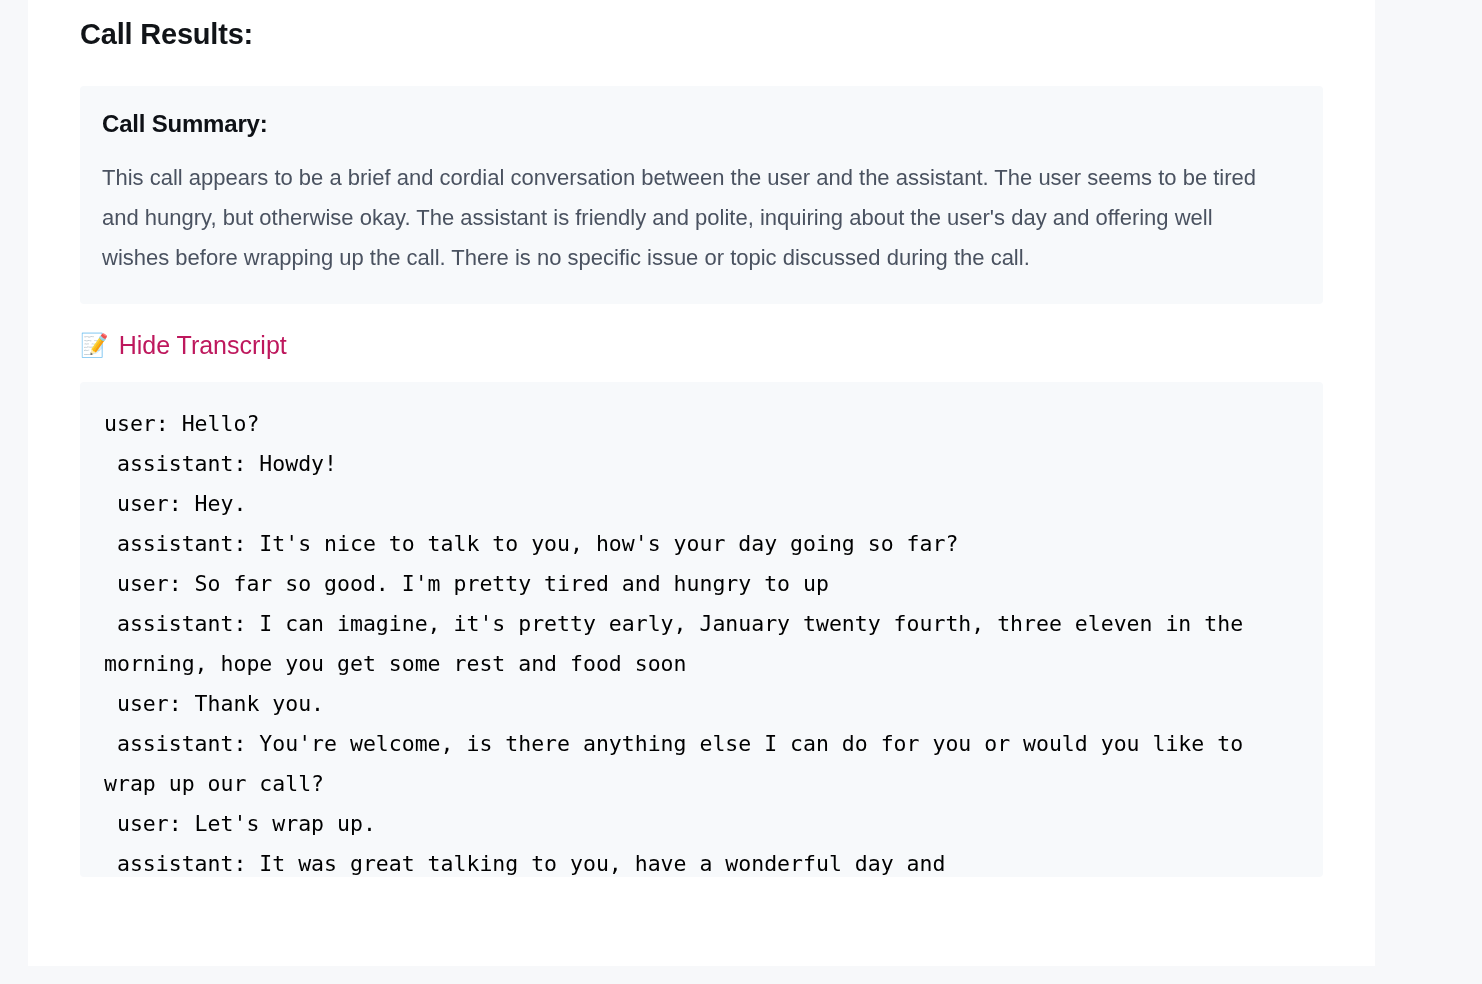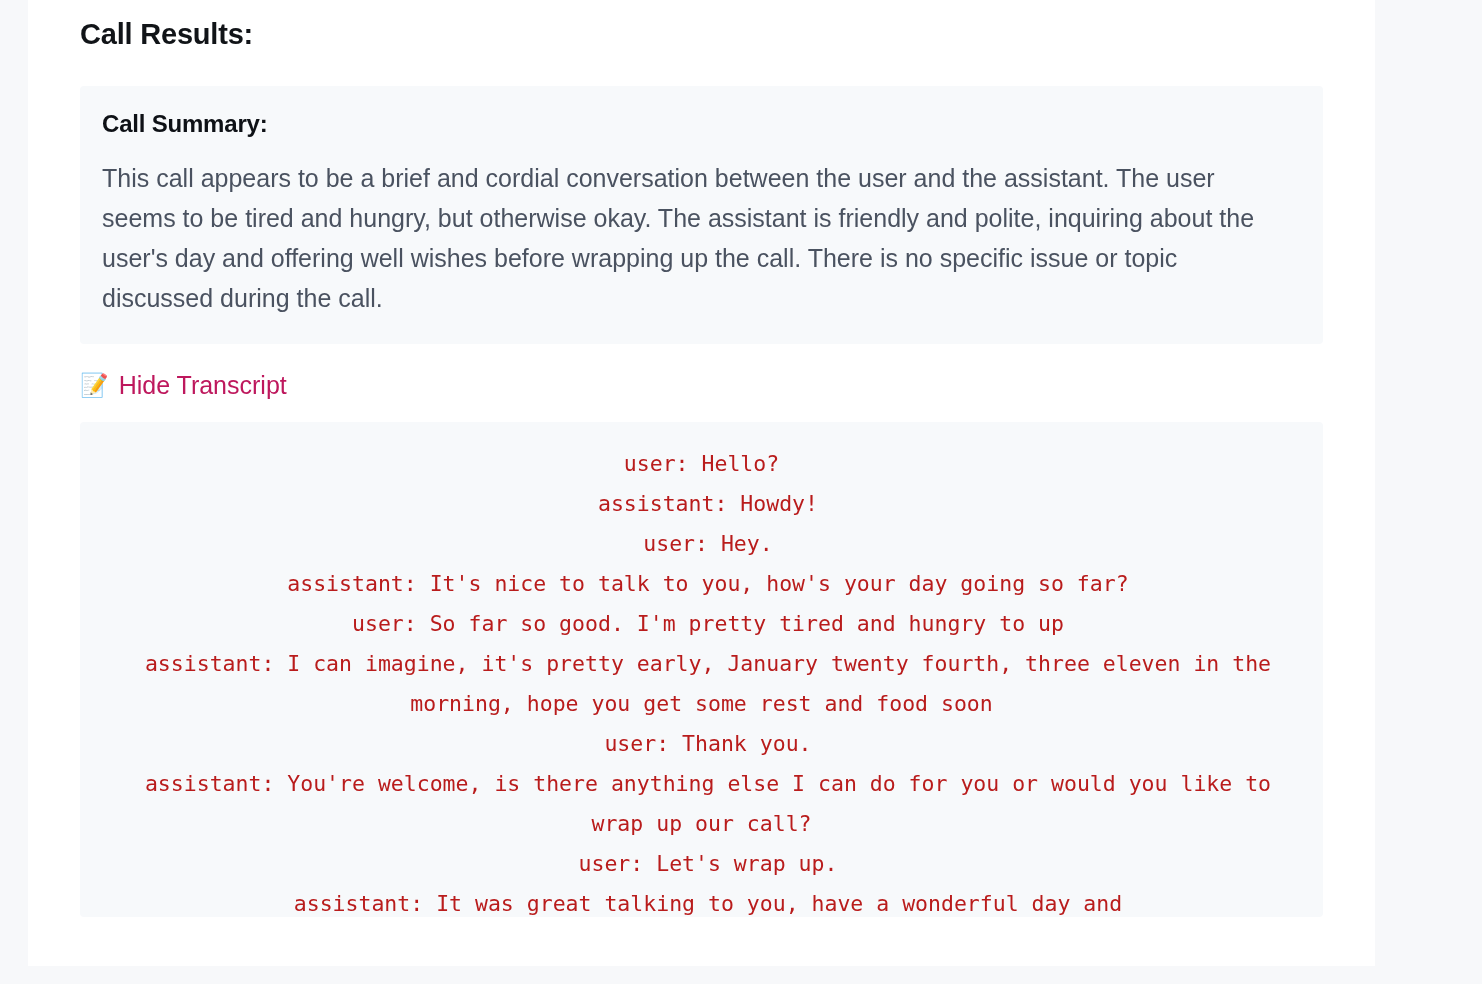--- a/index.html
+++ b/index.html
@@ -51,21 +51,21 @@
   .summary-title {
     font-size: 24px;
     font-weight: bold;
     color: #0e1116;
     margin: 0 0 20px 0;
     letter-spacing: -0.2px;
     line-height: 1.2;
   }
 
   .summary-text {
-    font-size: 25px;
+    font-size: 22px;
     line-height: 40px;
     color: #4a5260;
     margin: 0;
     max-width: 1180px;
     font-weight: 400;
   }
 
   .toggle-row {
     margin-top: 26px;
     display: flex;
@@ -94,25 +94,24 @@
     padding: 22px 24px 0 24px;
     box-sizing: border-box;
     height: 495px;
     overflow: hidden;
   }
 
   .transcript-text {
     font-family: "DejaVu Sans Mono", "Liberation Mono", monospace;
     font-size: 21.5px;
     line-height: 40px;
-    color: #b91c1c;
+    color: #000000;
     margin: 0;
     white-space: pre-wrap;
     word-wrap: break-word;
-    text-align: center;
   }
 </style>
 </head>
 <body>
 
 <div class="page-card">
   <div class="inner">
 
     <h1 class="page-title">Call Results:</h1>
 

